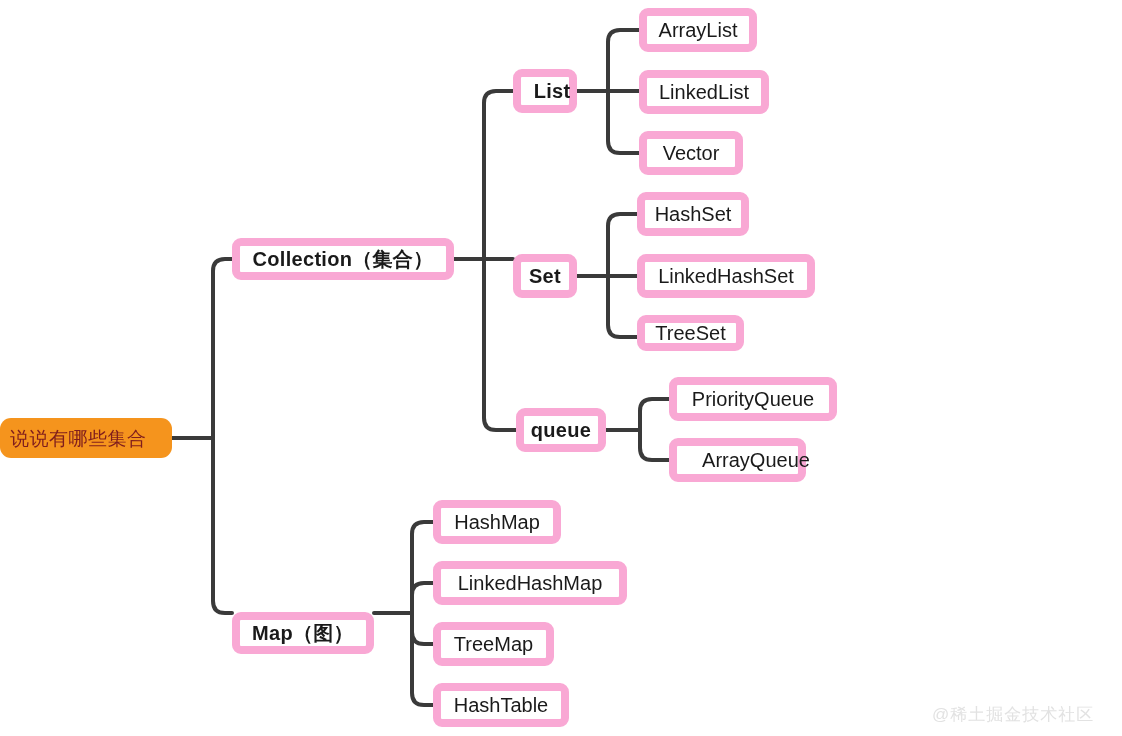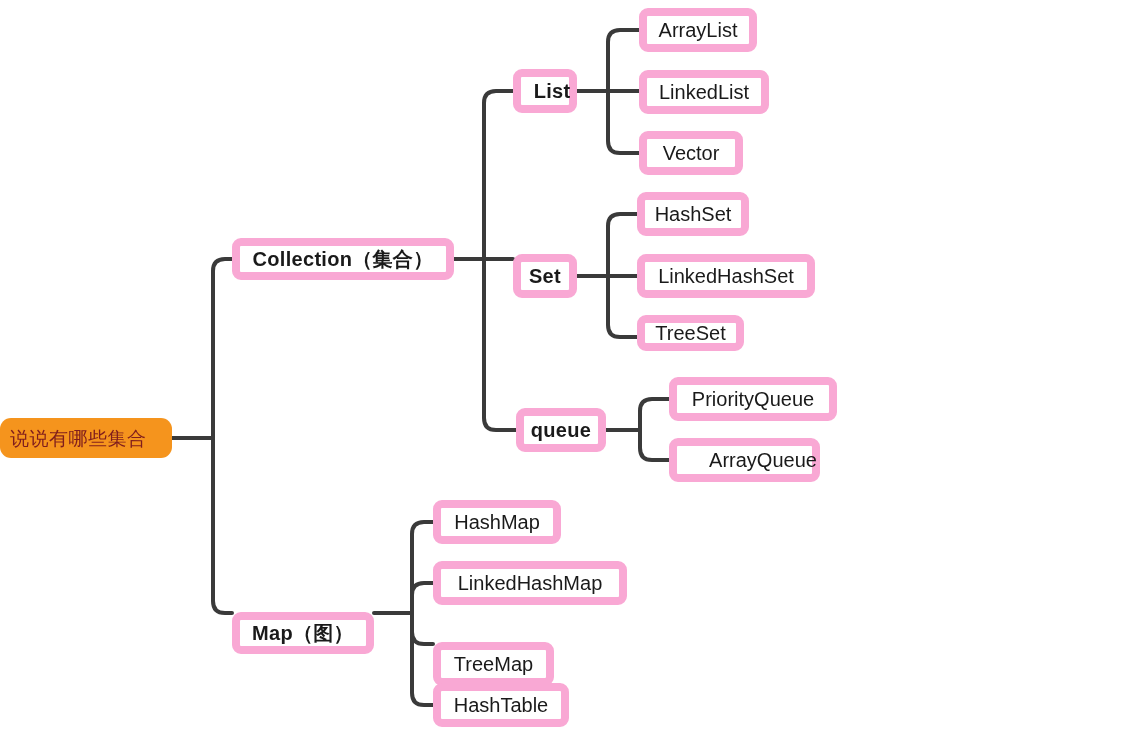--- a/index.html
+++ b/index.html
@@ -107,32 +107,33 @@
       </div>
       <div class="node leaf" style="left: 637px; top: 315px; width: 107px; height: 36px;">
         <span>TreeSet</span>
       </div>
       <div class="node branch" style="left: 516px; top: 408px; width: 90px; height: 44px;">
         <span>queue</span>
       </div>
       <div class="node leaf" style="left: 669px; top: 377px; width: 168px; height: 44px;">
         <span>PriorityQueue</span>
       </div>
-      <div class="node leaf" style="left: 669px; top: 438px; width: 151px; height: 44px; padding-left: 37px;">
+      <div class="node leaf" style="left: 669px; top: 438px; width: 137px; height: 44px; padding-left: 37px;">
         <span>ArrayQueue</span>
       </div>
       <div class="node branch" style="left: 232px; top: 592px; width: 142px; height: 42px; margin-top: 20px;">
         <span>Map（图）</span>
       </div>
       <div class="node leaf" style="left: 433px; top: 500px; width: 128px; height: 44px;">
         <span>HashMap</span>
       </div>
       <div class="node leaf" style="left: 433px; top: 561px; width: 194px; height: 44px;">
         <span>LinkedHashMap</span>
       </div>
-      <div class="node leaf" style="left: 433px; top: 622px; width: 121px; height: 44px; margin-top: 20px;">
+      <div class="node leaf" style="left: 433px; top: 622px; width: 121px; height: 44px;">
         <span>TreeMap</span>
       </div>
       <div class="node leaf" style="left: 433px; top: 683px; width: 136px; height: 44px;">
         <span>HashTable</span>
       </div>
     </div>
+  <div class="watermark" style="left: 932px; top: 703px; color: rgb(226, 226, 226);">@稀土掘金技术社区</div>
 </div>
 
 </body></html>

